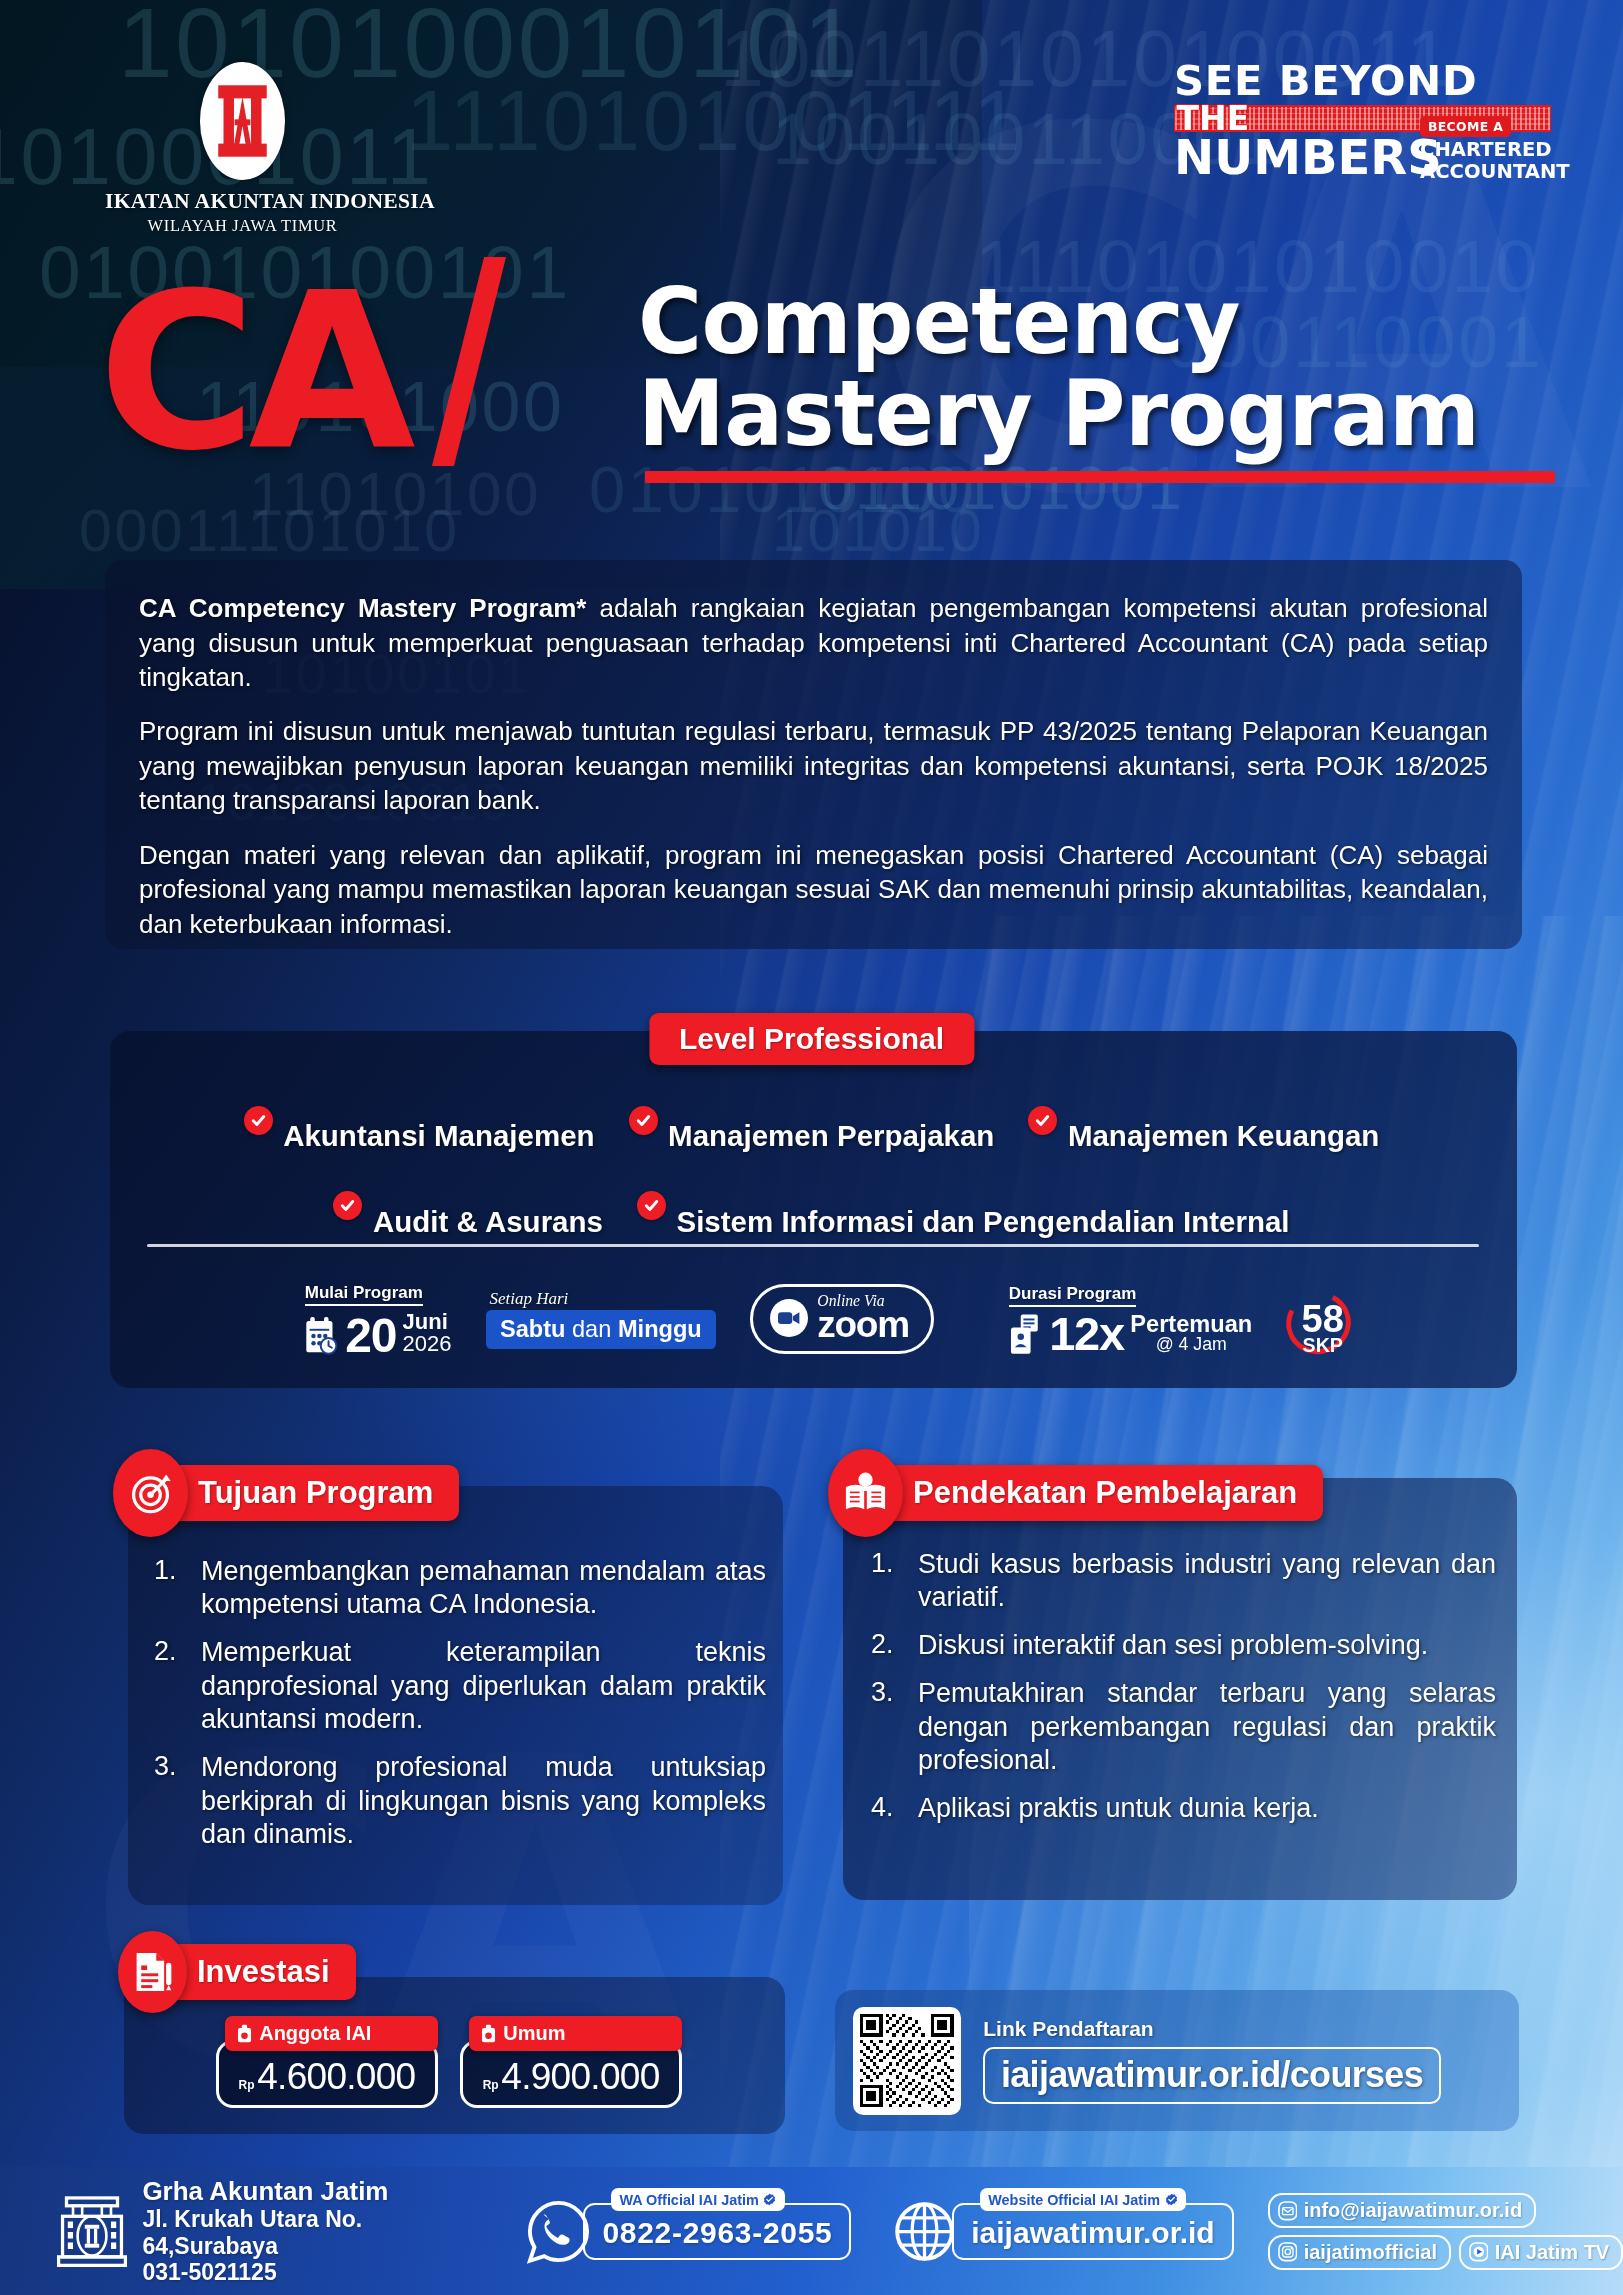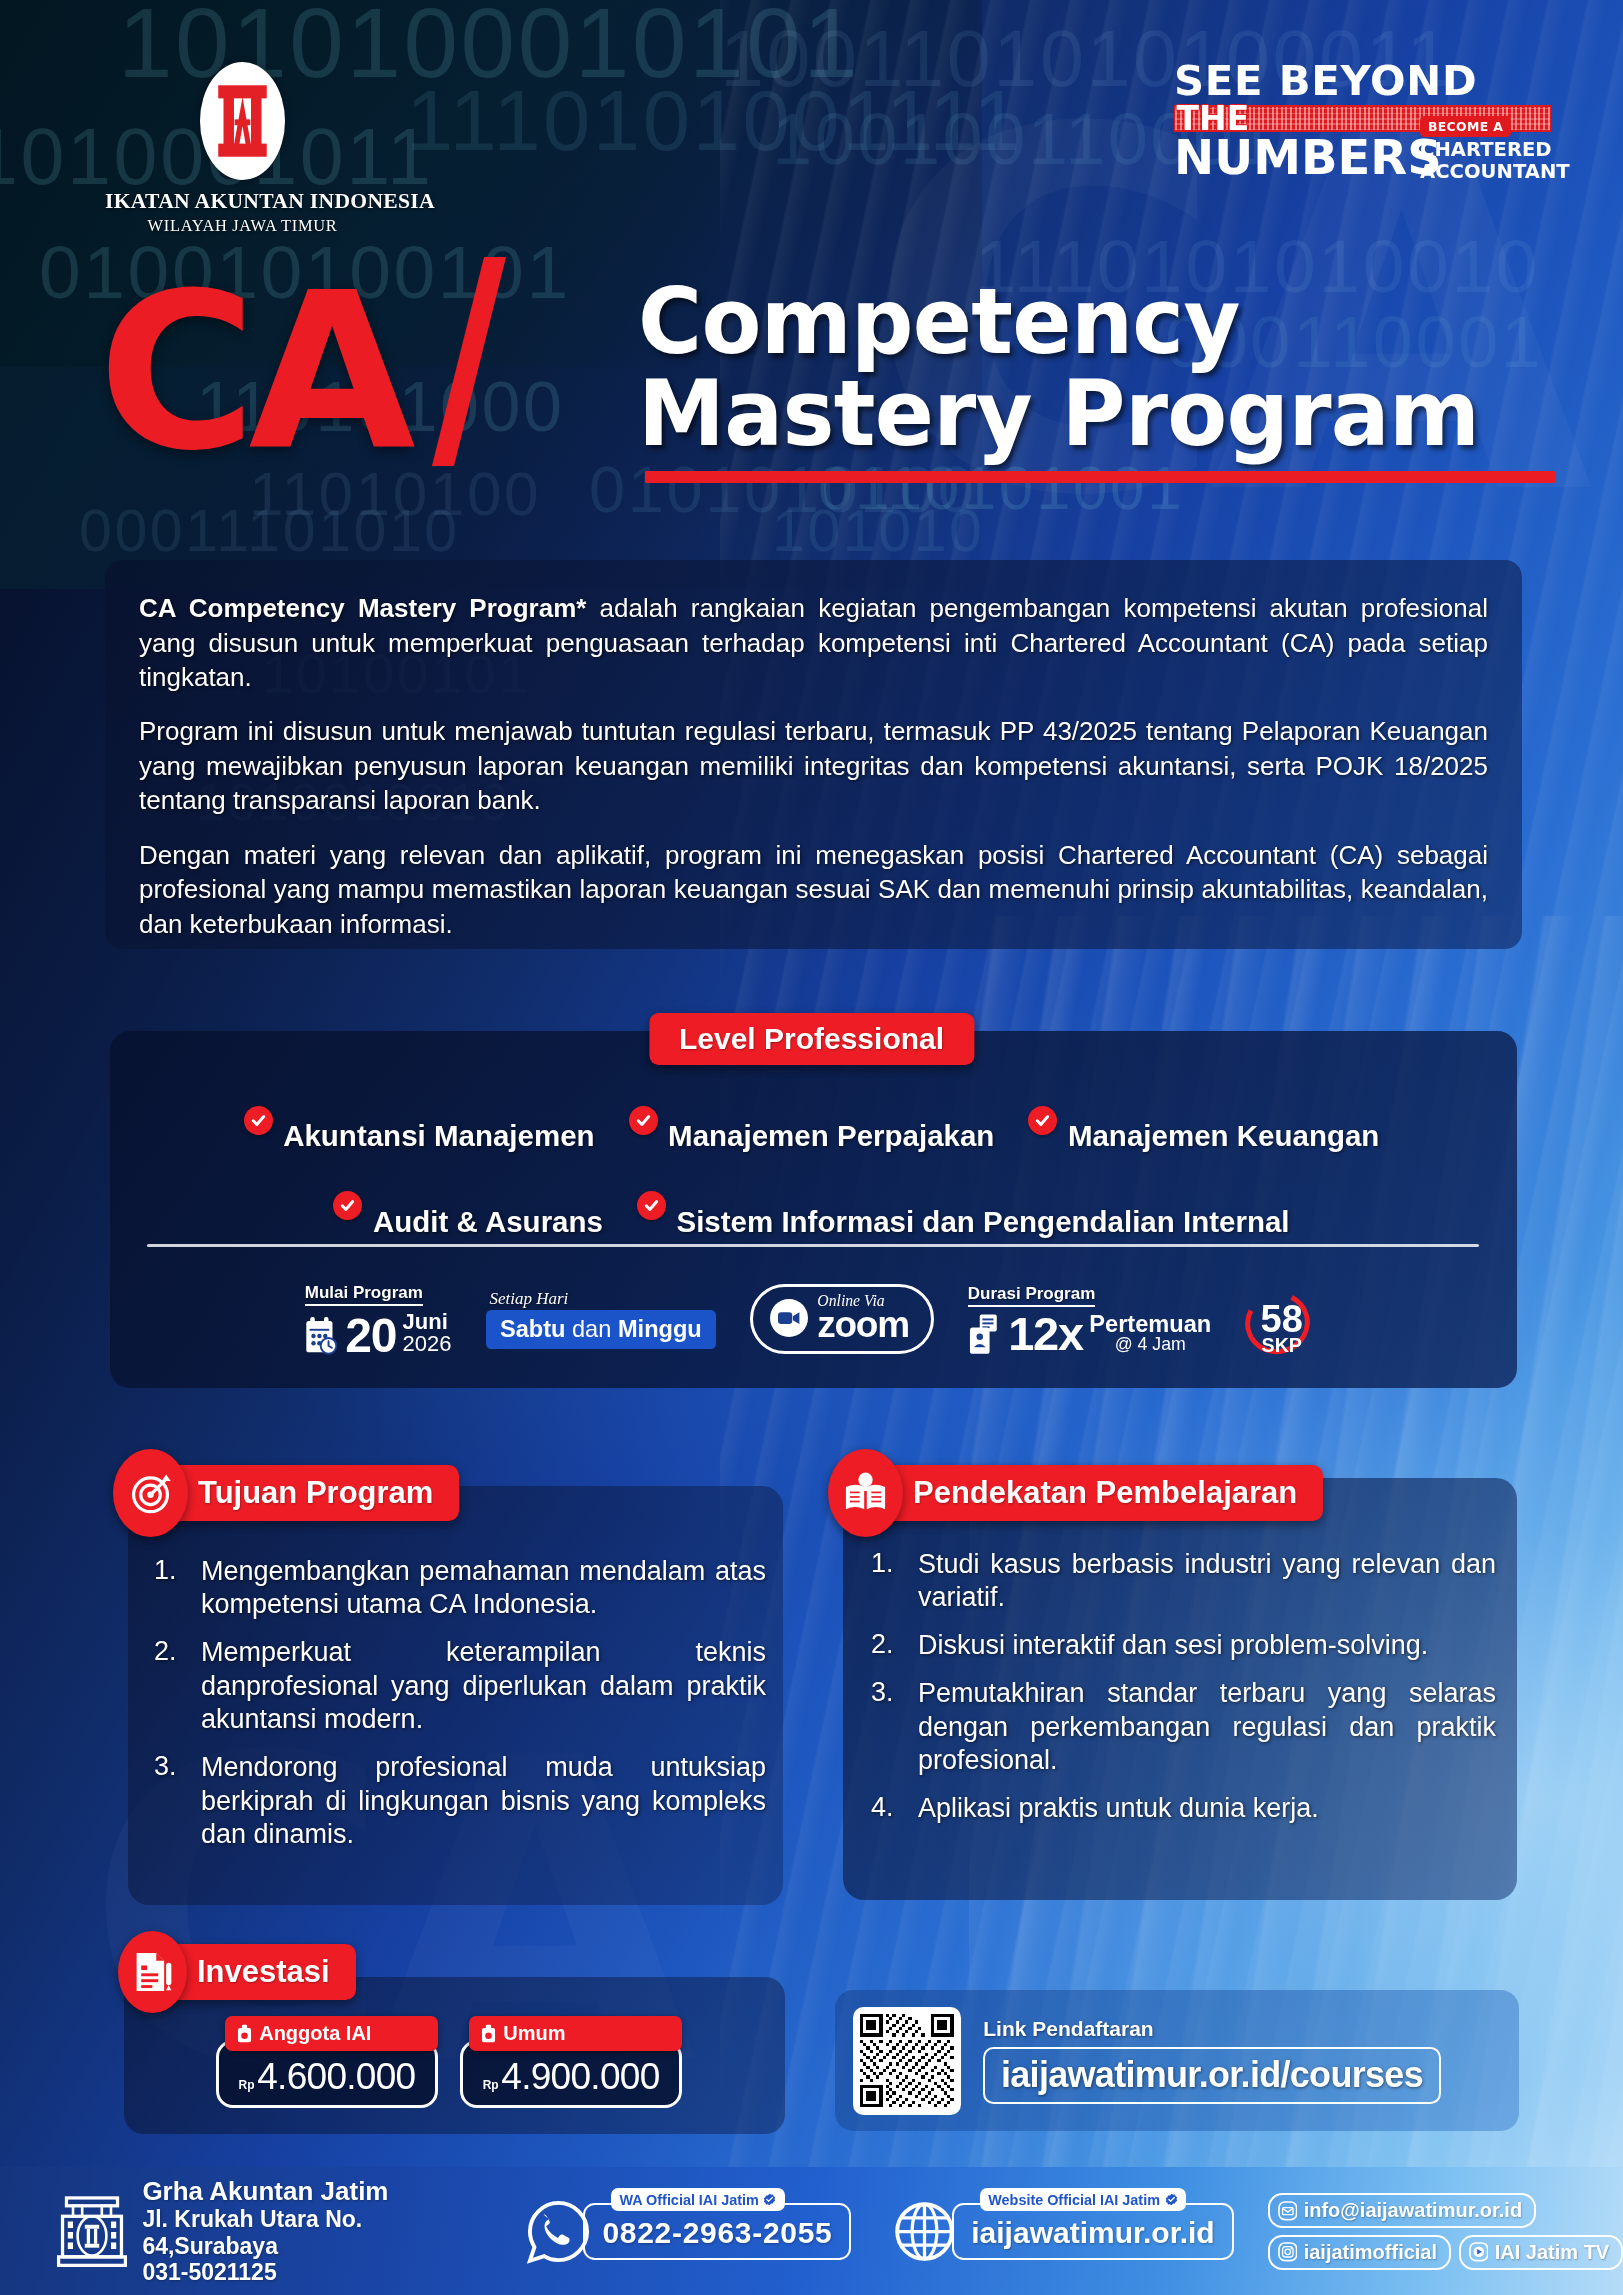--- a/index.html
+++ b/index.html
@@ -269,21 +269,21 @@
   .level-div {
     position:absolute; left:147px; top:1244px; width:1332px; height:3.3px;
     background:rgba(255,255,255,.82); border-radius:2px; z-index:3;
   }
 
   
   .info-strip {
     position:absolute; left:0; top:1273px; width:1623px; height:92px; z-index:3;
     display:flex; align-items:center; justify-content:center; gap:34px;
   }
-  .ibox { display:flex; align-items:flex-end; gap:7.9px; }
+  .ibox { display:flex; align-items:flex-end; gap:7.9px;margin-left:41px; }
   .ilabel {
     color:#fff; font-weight:700; font-size:17px;
     border-bottom:2px solid #fff; padding-bottom:1.3px; display:inline-block;
     text-shadow:0.7px 0.7px 2px rgba(0,0,0,.5);
   }
   .mulai { display:flex; align-items:flex-end; gap:6.5px; }
   .cal-icon { width:34px; height:38px; flex:0 0 auto; }
   .day-num { color:#fff; font-weight:700; font-size:48px; line-height:.82; letter-spacing:-1.3px; }
   .mon { color:#fff; font-weight:700; font-size:22px; line-height:1; }
   .yr  { color:#fff; font-weight:400; font-size:22px; line-height:1; }

